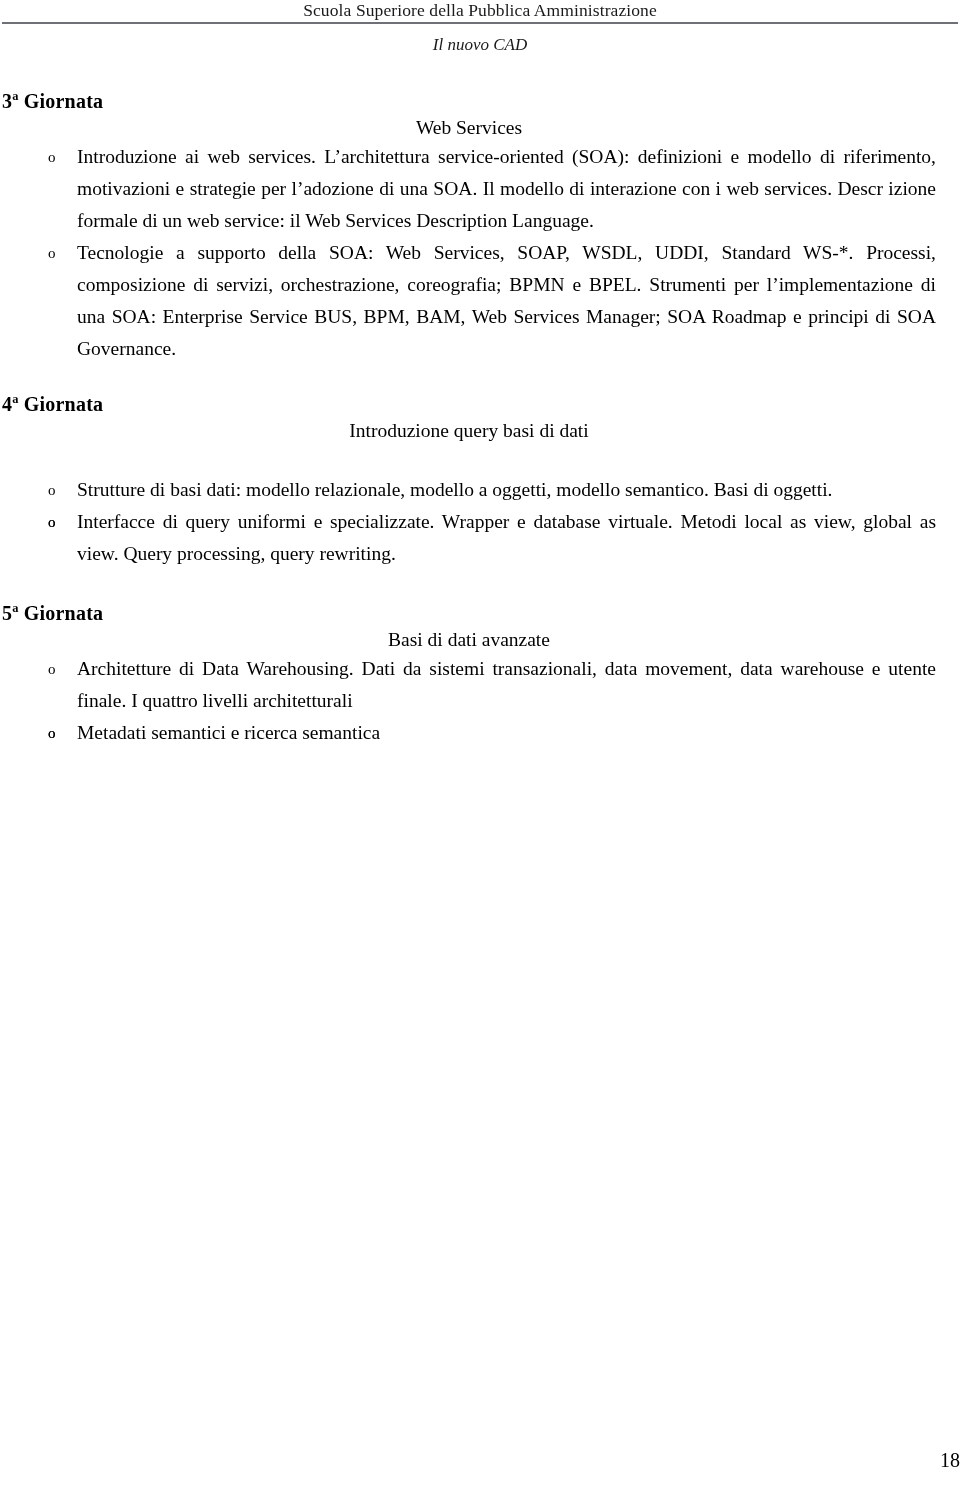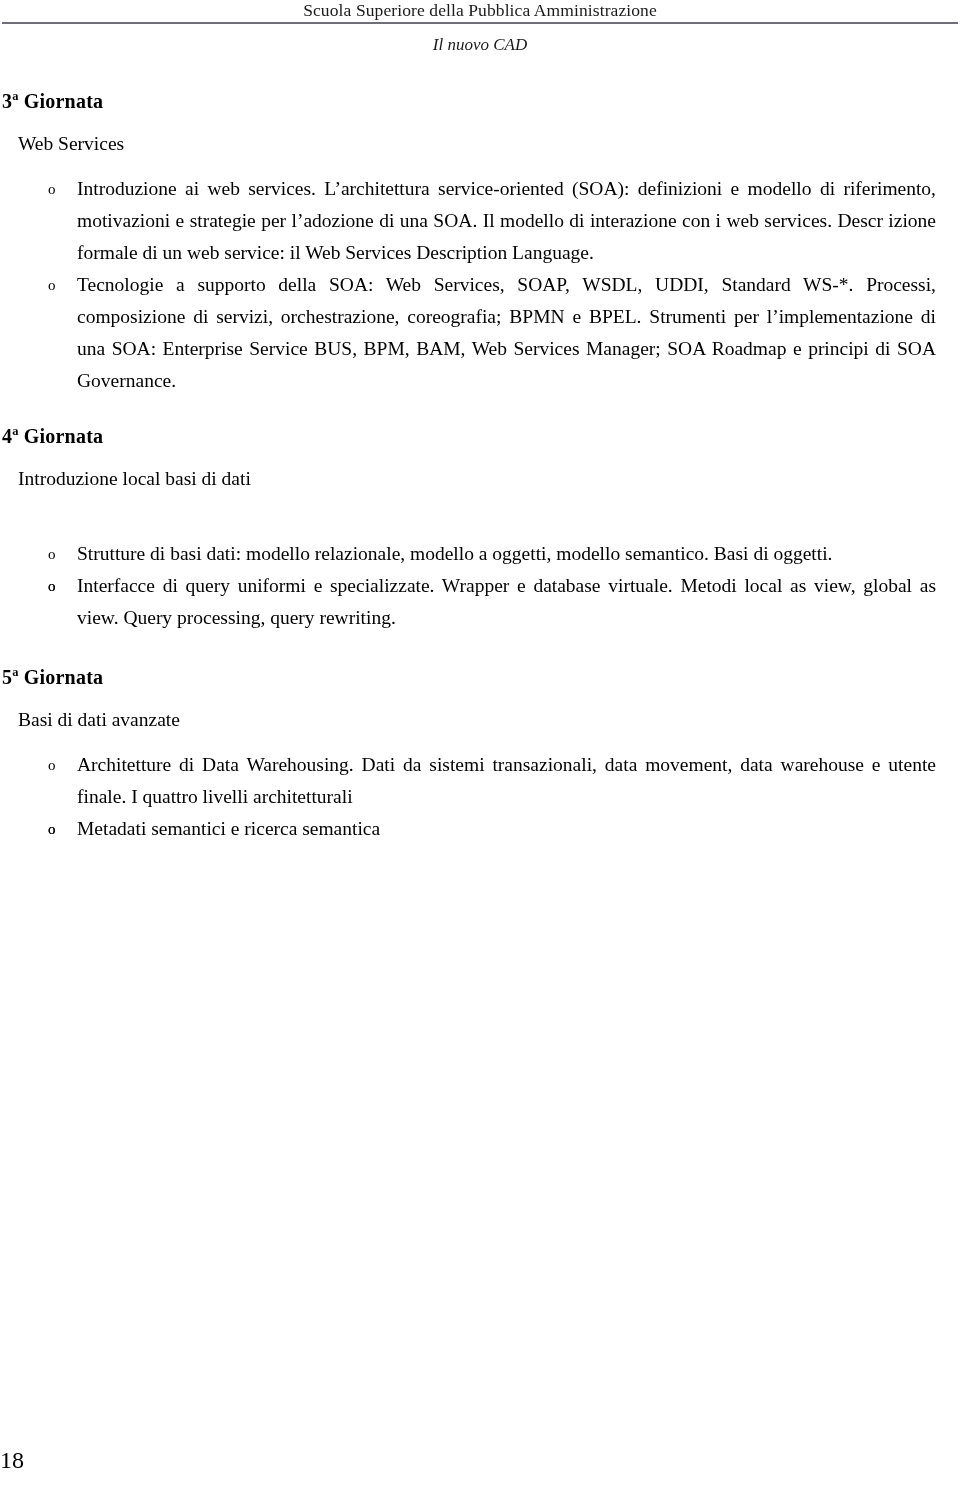--- a/index.html
+++ b/index.html
@@ -70,21 +70,22 @@
   }
   .day-heading sup {
     font-size: 0.62em;
     vertical-align: super;
     line-height: 0;
   }
 
   .day-subtitle {
     font-size: 19.5px;
     line-height: 27px;
-    margin: 16px;
+    margin: 0;
+    text-align: center;
   }
 
   ul.bullets {
     list-style: none;
     margin: 0;
     padding: 0;
   }
   ul.bullets > li {
     position: relative;
     padding-left: 75px;
@@ -106,22 +107,22 @@
   .section-gap-md { height: 26px; }
   .section-gap-lg { height: 30px; }
   .blank-line { height: 30px; }
 
   
   .page-number {
     position: absolute;
     left: 0;
     top: 1448px;
     width: 960px;
-    text-align: left;
-    font-size: 24px;
+    text-align: right;
+    font-size: 20px;
     line-height: 24px;
   }
 </style>
 </head>
 <body>
 
 <div class="page">
 
   <div class="doc-header">
     <div class="header-line-1">Scuola Superiore della Pubblica Amministrazione</div>
@@ -137,21 +138,21 @@
       <ul class="bullets">
         <li><span class="marker">o</span><span>Introduzione ai web services. L’architettura service-oriented (SOA): definizioni e modello di riferimento, motivazioni e strategie per l’adozione di una SOA. Il modello di interazione con i web services. Descr    izione formale di un web service: il Web Services Description Language.</span></li>
         <li><span class="marker">o</span><span>Tecnologie a supporto della SOA: Web Services, SOAP, WSDL, UDDI, Standard WS-*. Processi, composizione di servizi, orchestrazione, coreografia; BPMN e BPEL. Strumenti per l’implementazione di una SOA: Enterprise Service BUS, BPM, BAM, Web Services Manager; SOA Roadmap e principi di SOA Governance.</span></li>
       </ul>
     </div>
 
     <div class="section-gap-md"></div>
 
     <div>
       <p class="day-heading"><span>4</span><sup>a</sup>&nbsp;<span>Giornata</span></p>
-      <p class="day-subtitle">Introduzione local basi di dati</p>
+      <p class="day-subtitle">Introduzione query basi di dati</p>
       <div class="blank-line"></div>
       <ul class="bullets">
         <li><span class="marker">o</span><span>Strutture di basi dati: modello relazionale, modello a oggetti, modello semantico. Basi di oggetti.</span></li>
         <li><span class="marker">o</span></li>
         <li><span class="marker">o</span><span>Interfacce di query uniformi e specializzate. Wrapper e database virtuale. Metodi local as view, global as view. Query processing, query rewriting.</span></li>
       </ul>
     </div>
 
     <div class="section-gap-lg"></div>
 

